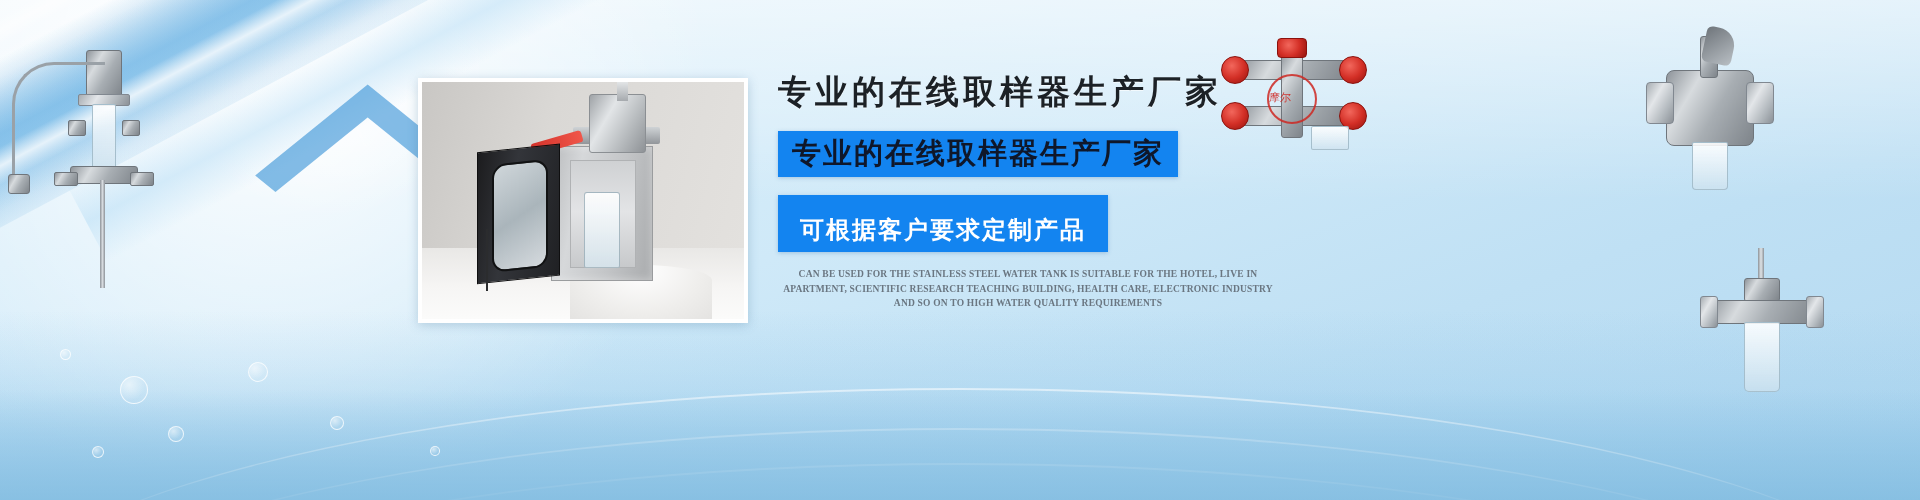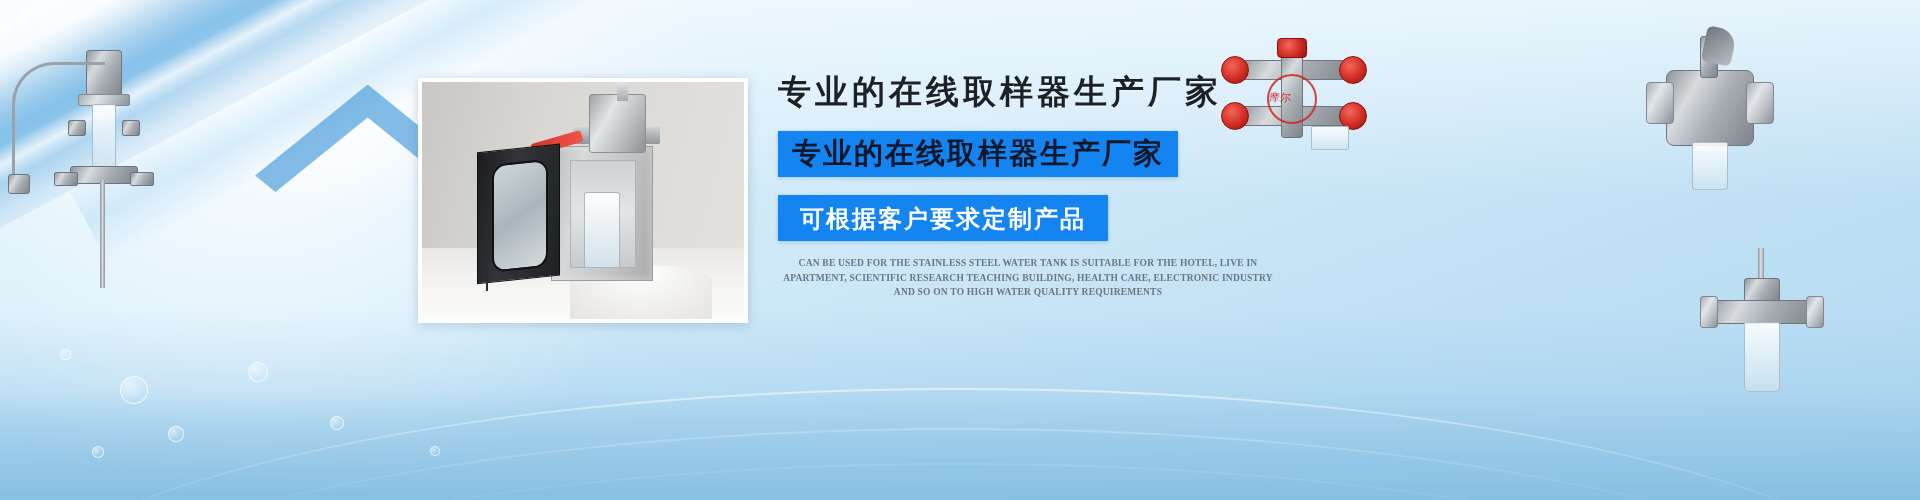--- a/index.html
+++ b/index.html
@@ -275,21 +275,21 @@
     line-height: 1.1;
   }
   #cta-button {
     display: inline-block;
     margin-top: 18px;
     background: #1384f0;
     color: #ffffff;
     font-size: 24px;
     font-weight: 700;
     letter-spacing: 2px;
-    padding: 12px 22px 10px 22px;
+    padding: 23px 22px 10px 22px;
     line-height: 1;
     white-space: nowrap;
     box-shadow: 0 1px 4px rgba(16,80,150,0.25);
     cursor: pointer;
   }
   #english-blurb {
     margin-top: 15px;
     width: 500px;
     font-family: "Liberation Serif", "DejaVu Serif", serif;
     font-size: 9.5px;

